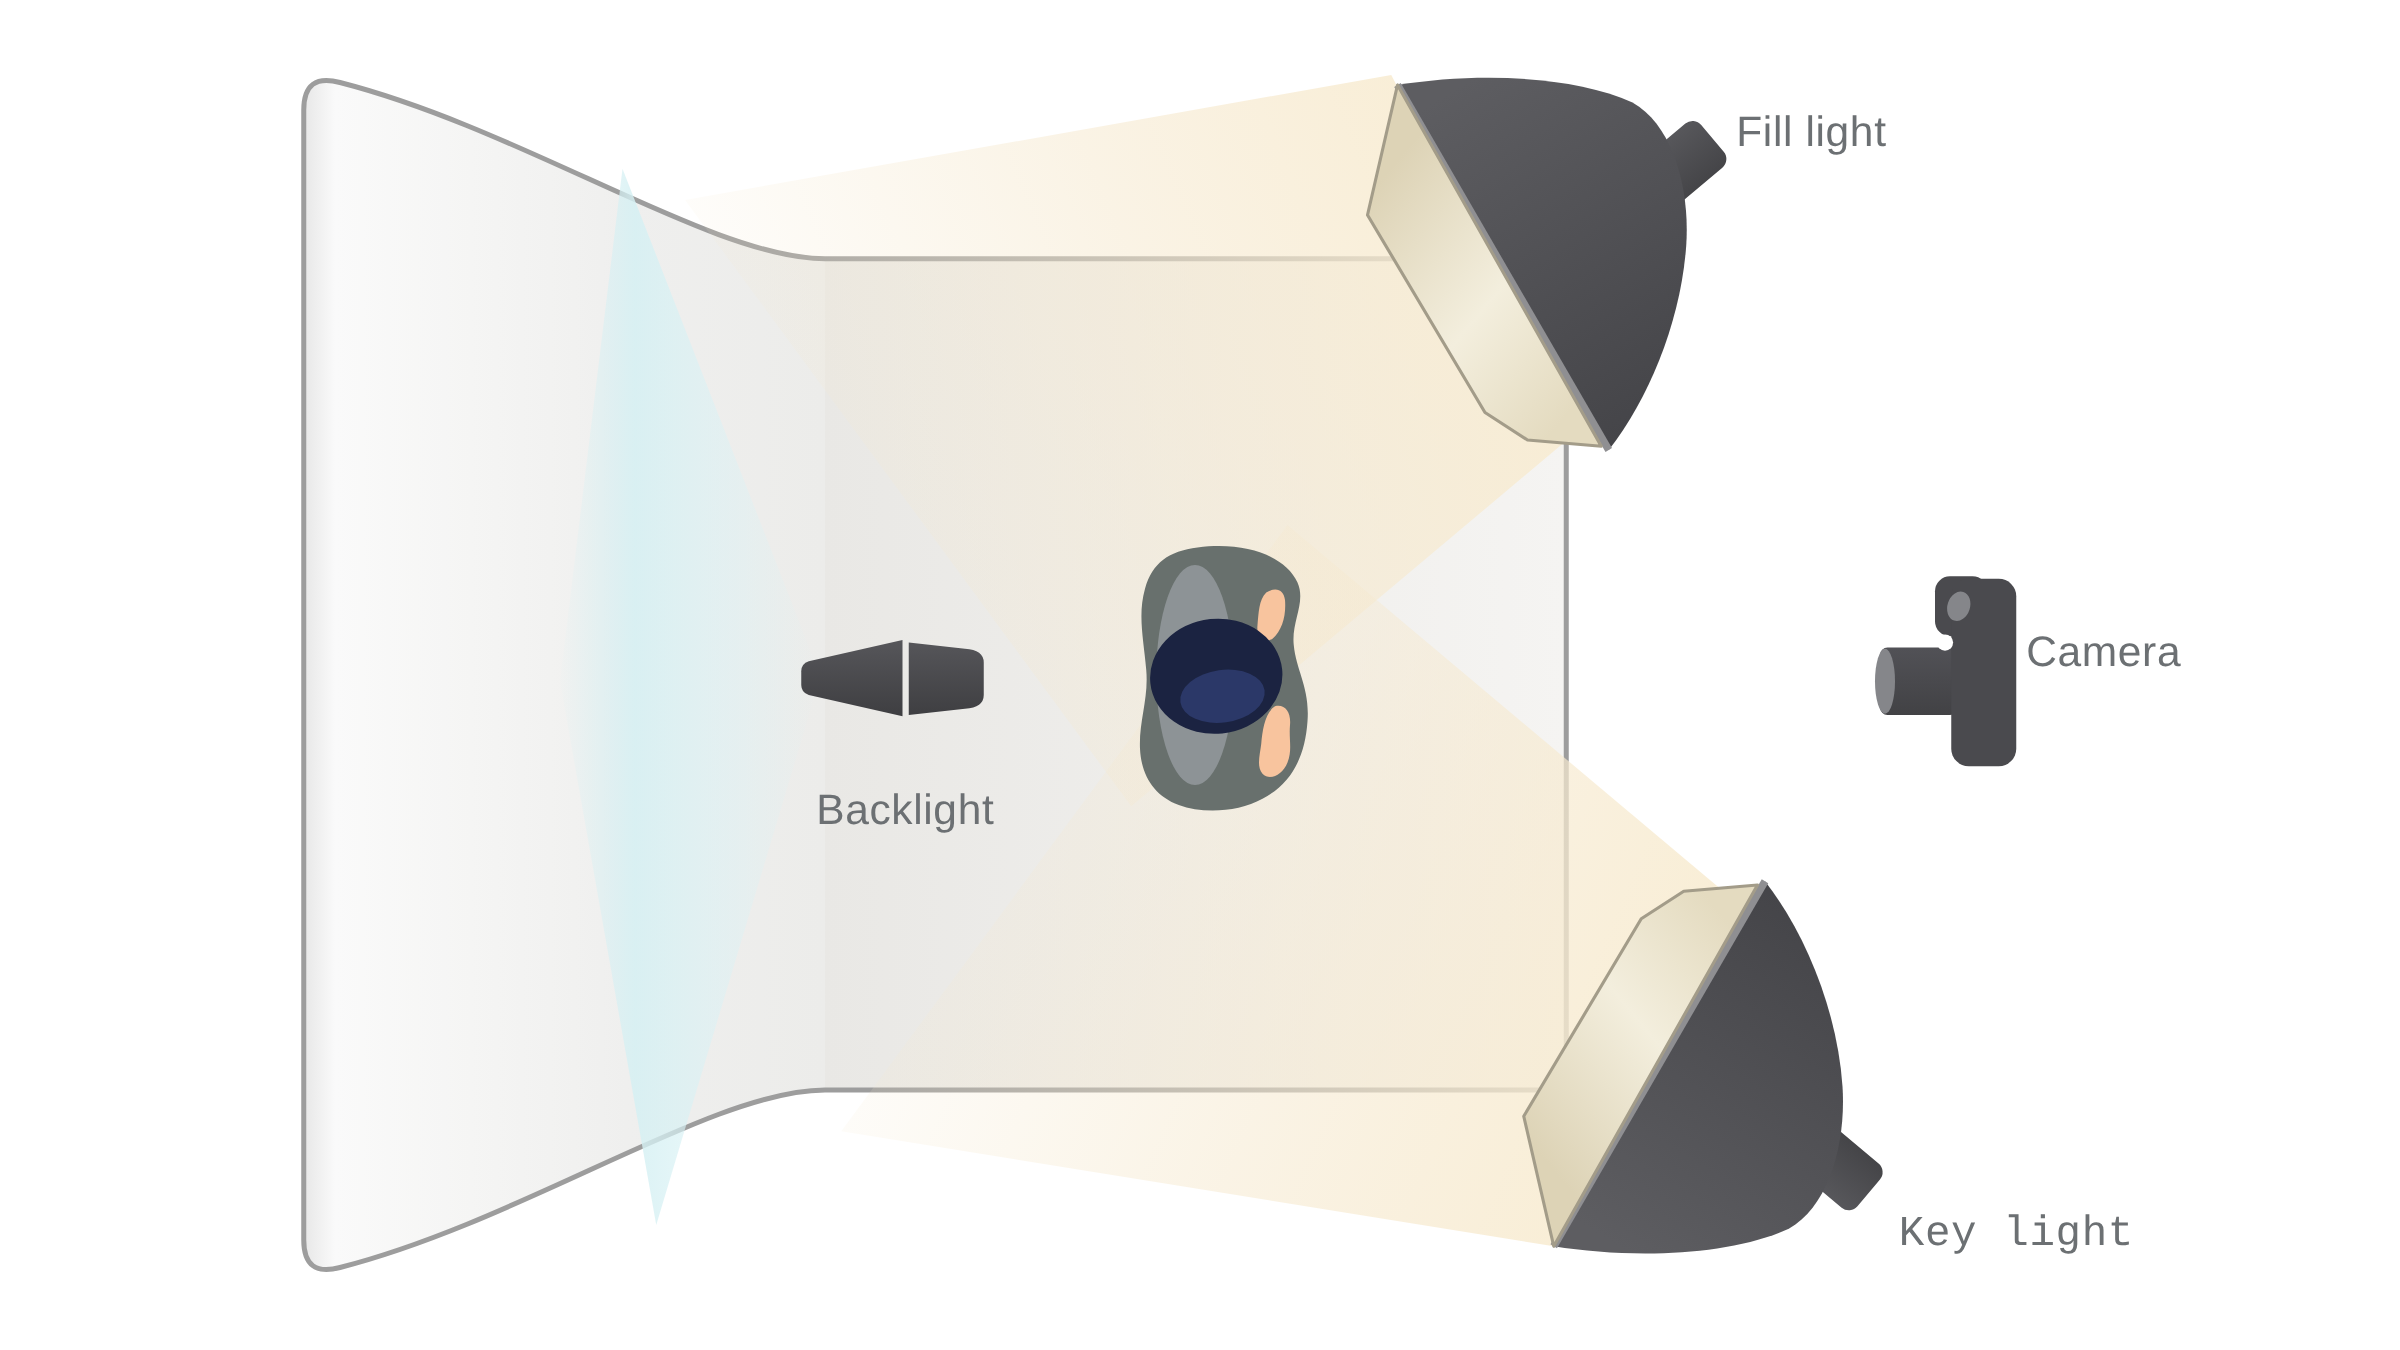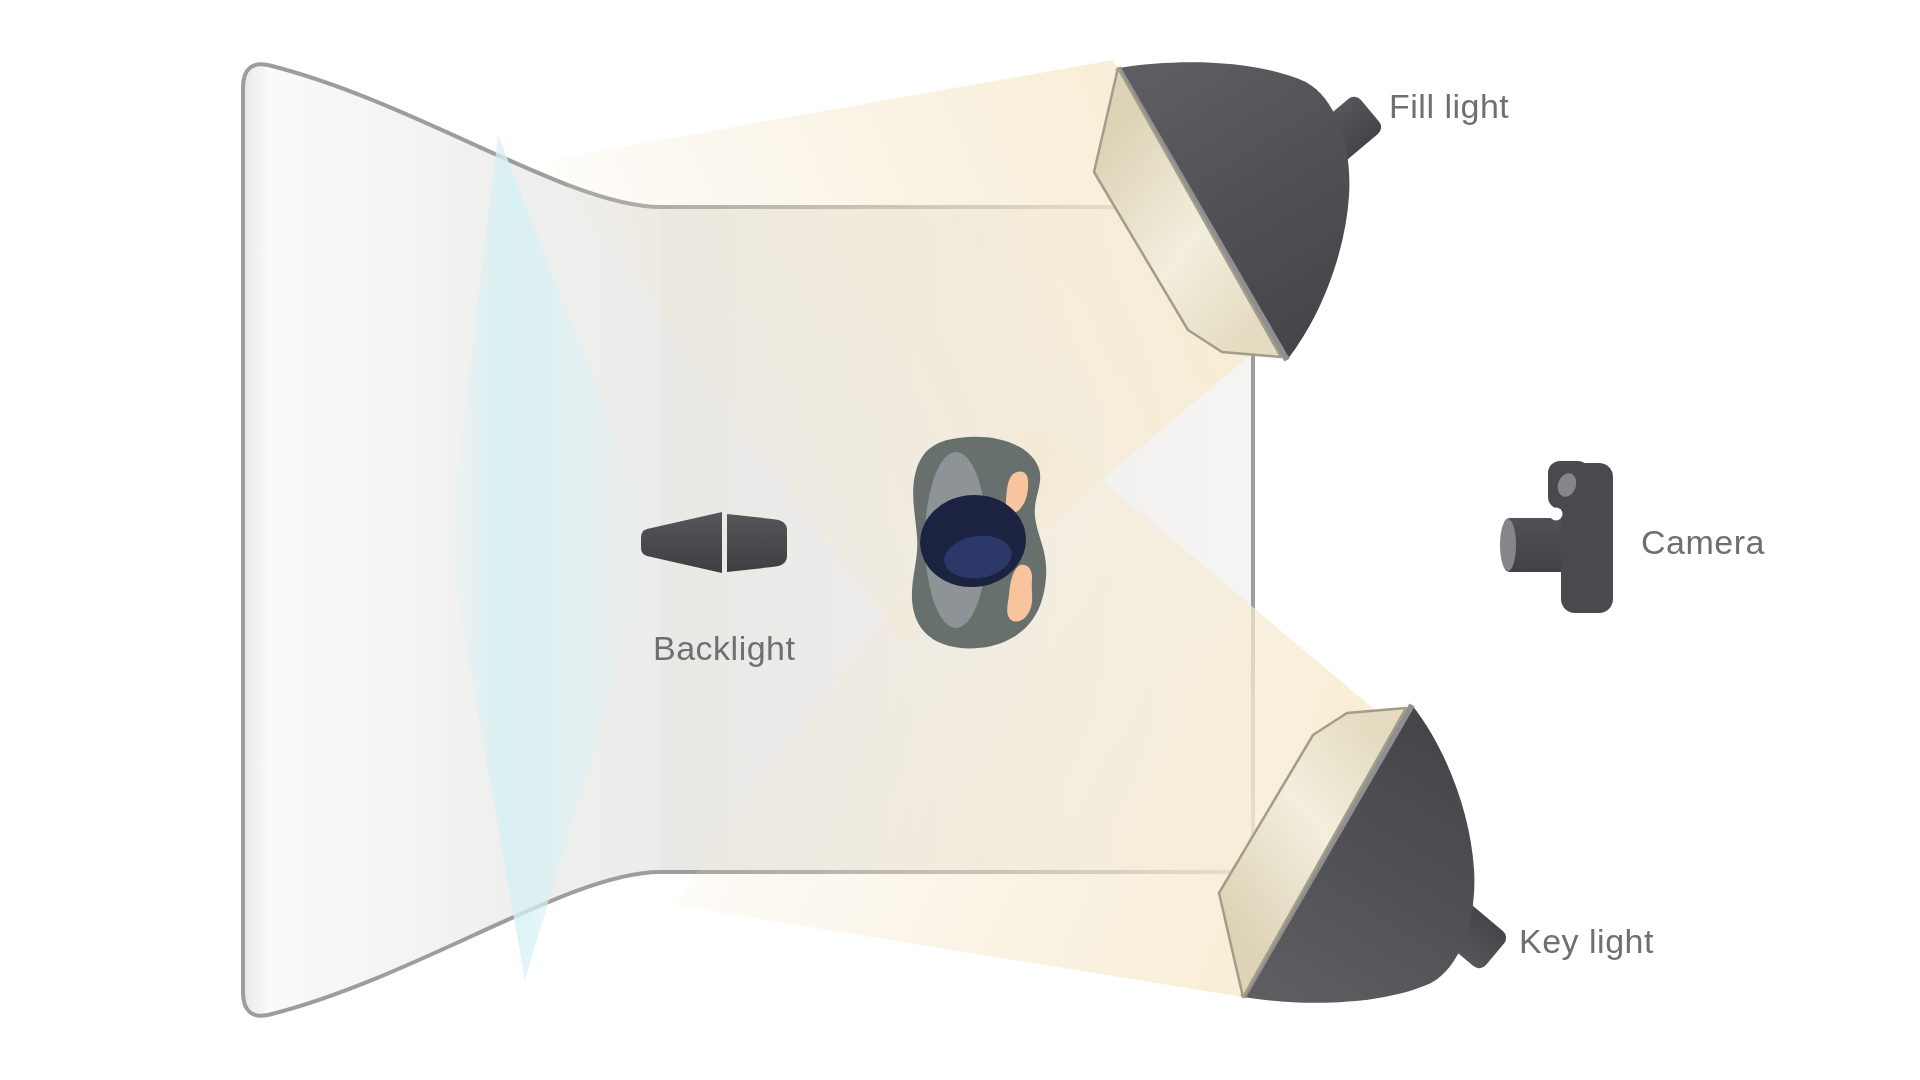--- a/index.html
+++ b/index.html
@@ -14,23 +14,23 @@
   .diagram-label{
     position:absolute;
     font-size:34px;
     line-height:40px;
     color:#6c7073;
     letter-spacing:0.5px;
     white-space:nowrap;
     user-select:none;
   }
   .label-fill{left:1389px;top:86px;}
-  .label-camera{left:1621px;top:522px;margin-left:20px;}
+  .label-camera{left:1621px;top:502px;}
   .label-backlight{left:653px;top:628px;}
-  .label-key{left:1519px;top:921px;}
+  .label-key{left:1519px;top:968px;font-family:Liberation Mono, monospace;}
 </style>
 </head>
 <body>
 
 <div class="stage">
 
   <svg width="1920" height="1080" viewBox="0 0 1920 1080" xmlns="http://www.w3.org/2000/svg" xmlns:xlink="http://www.w3.org/1999/xlink">
     <defs>
       <linearGradient id="gBackdrop" gradientUnits="userSpaceOnUse" x1="243" y1="540" x2="660" y2="540">
         <stop offset="0" stop-color="#e7e7e7"></stop>

